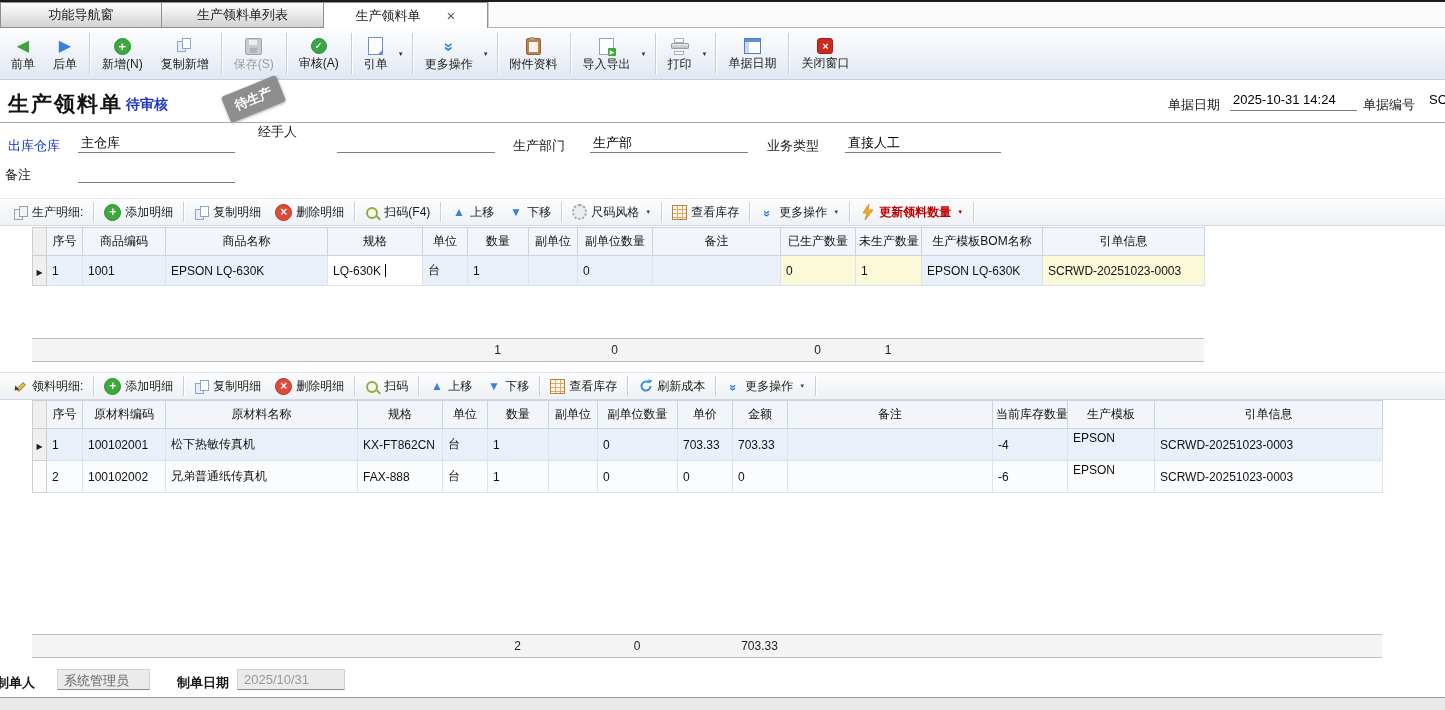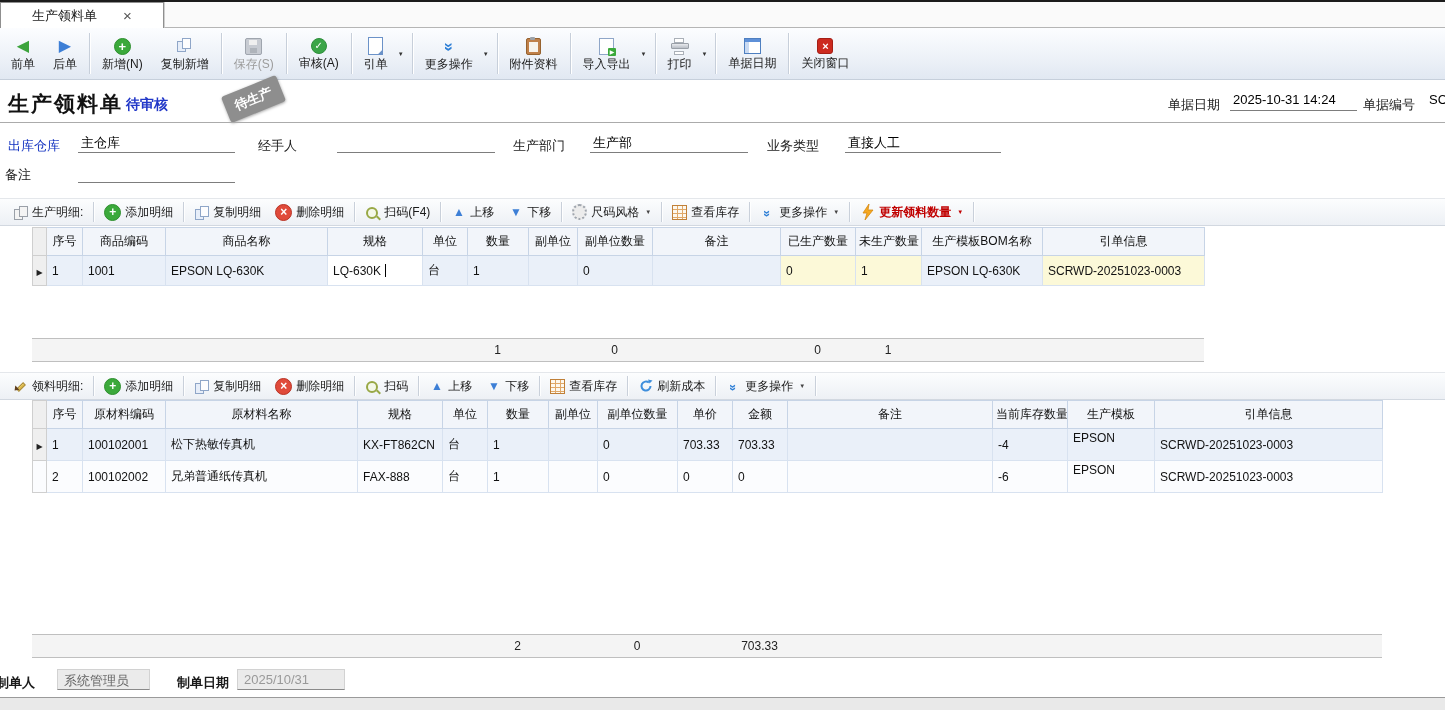--- a/index.html
+++ b/index.html
@@ -122,20 +122,26 @@
   .flabel.bold{font-weight:bold;}
   .hr2{position:absolute;left:0;right:0;top:697px;border-top:1px solid #9A9A9A;}
   .bottomstrip{position:absolute;left:0;right:0;top:698px;height:12px;background:#E9E9E9;border-bottom:3px solid #ABABAB;}
 </style>
 </head>
 <body>
 
 <div id="app">
 
   <div class="tabbar">
+    <div class="tab">
+      <span>功能导航窗</span>
+    </div>
+    <div class="tab">
+      <span>生产领料单列表</span>
+    </div>
     <div class="tab active">
       <span>生产领料单</span>
       <span class="tabclose">×</span>
     </div>
     <div class="tabrest"></div>
   </div>
 
   <div class="tbar">
     <div class="tbtn">
       <span class="ic ic-green">◀</span>
@@ -237,21 +243,21 @@
   <div class="docstatus">待审核</div>
   <div class="stamp">待生产</div>
   <div class="flabel" style="left:1168px;top:96px;">单据日期</div>
   <div class="ufield" style="left:1230px;top:90px;width:127px;">2025-10-31 14:24</div>
   <div class="flabel" style="left:1363px;top:96px;">单据编号</div>
   <div class="ufield" style="left:1426px;top:90px;width:30px;border-bottom:none;">SC</div>
   <div class="hr1"></div>
 
   <div class="flabel blue" style="left:8px;top:137px;">出库仓库</div>
   <div class="ufield" style="left:78px;top:132px;width:157px;">主仓库</div>
-  <div class="flabel" style="left:258px;top:137px;">经手人</div>
+  <div class="flabel" style="left:258px;top:123px;">经手人</div>
   <div class="ufield" style="left:337px;top:132px;width:158px;"></div>
   <div class="flabel" style="left:513px;top:137px;">生产部门</div>
   <div class="ufield" style="left:590px;top:132px;width:158px;">生产部</div>
   <div class="flabel" style="left:767px;top:137px;">业务类型</div>
   <div class="ufield" style="left:845px;top:132px;width:156px;">直接人工</div>
   <div class="flabel" style="left:5px;top:166px;">备注</div>
   <div class="ufield" style="left:78px;top:162px;width:157px;"></div>
 
   <div class="sbar" style="top:198px;">
     <div class="sbtn">

